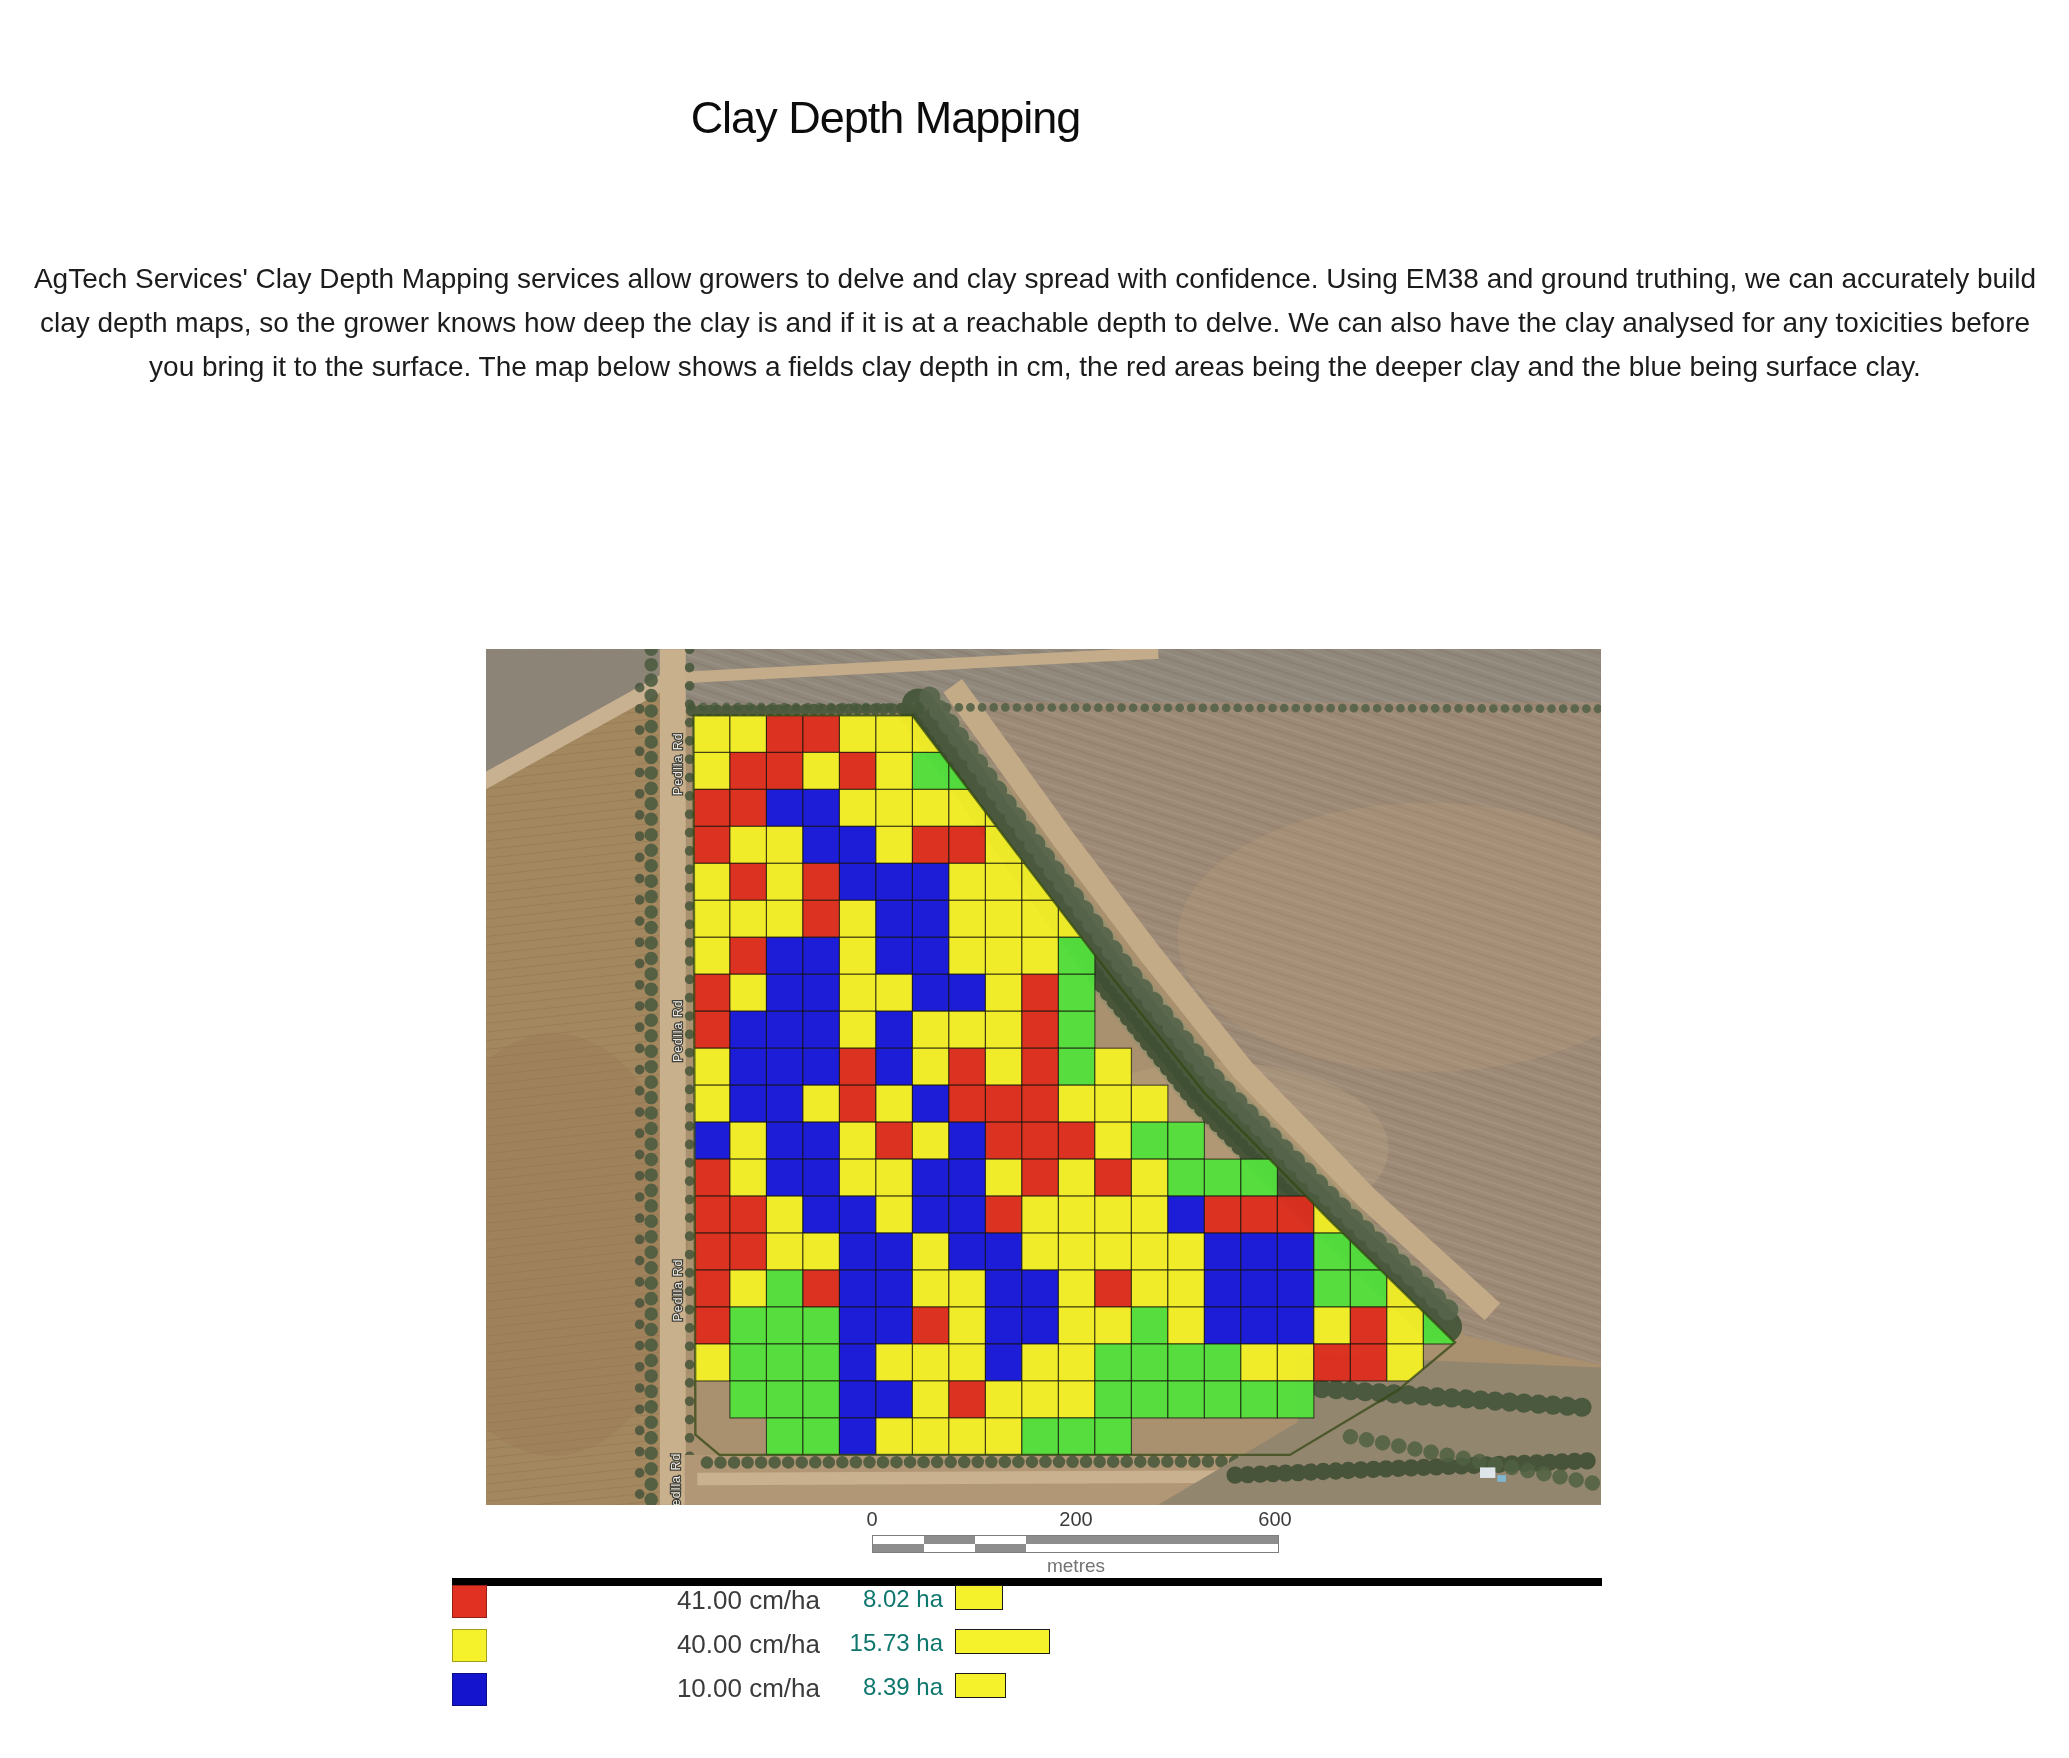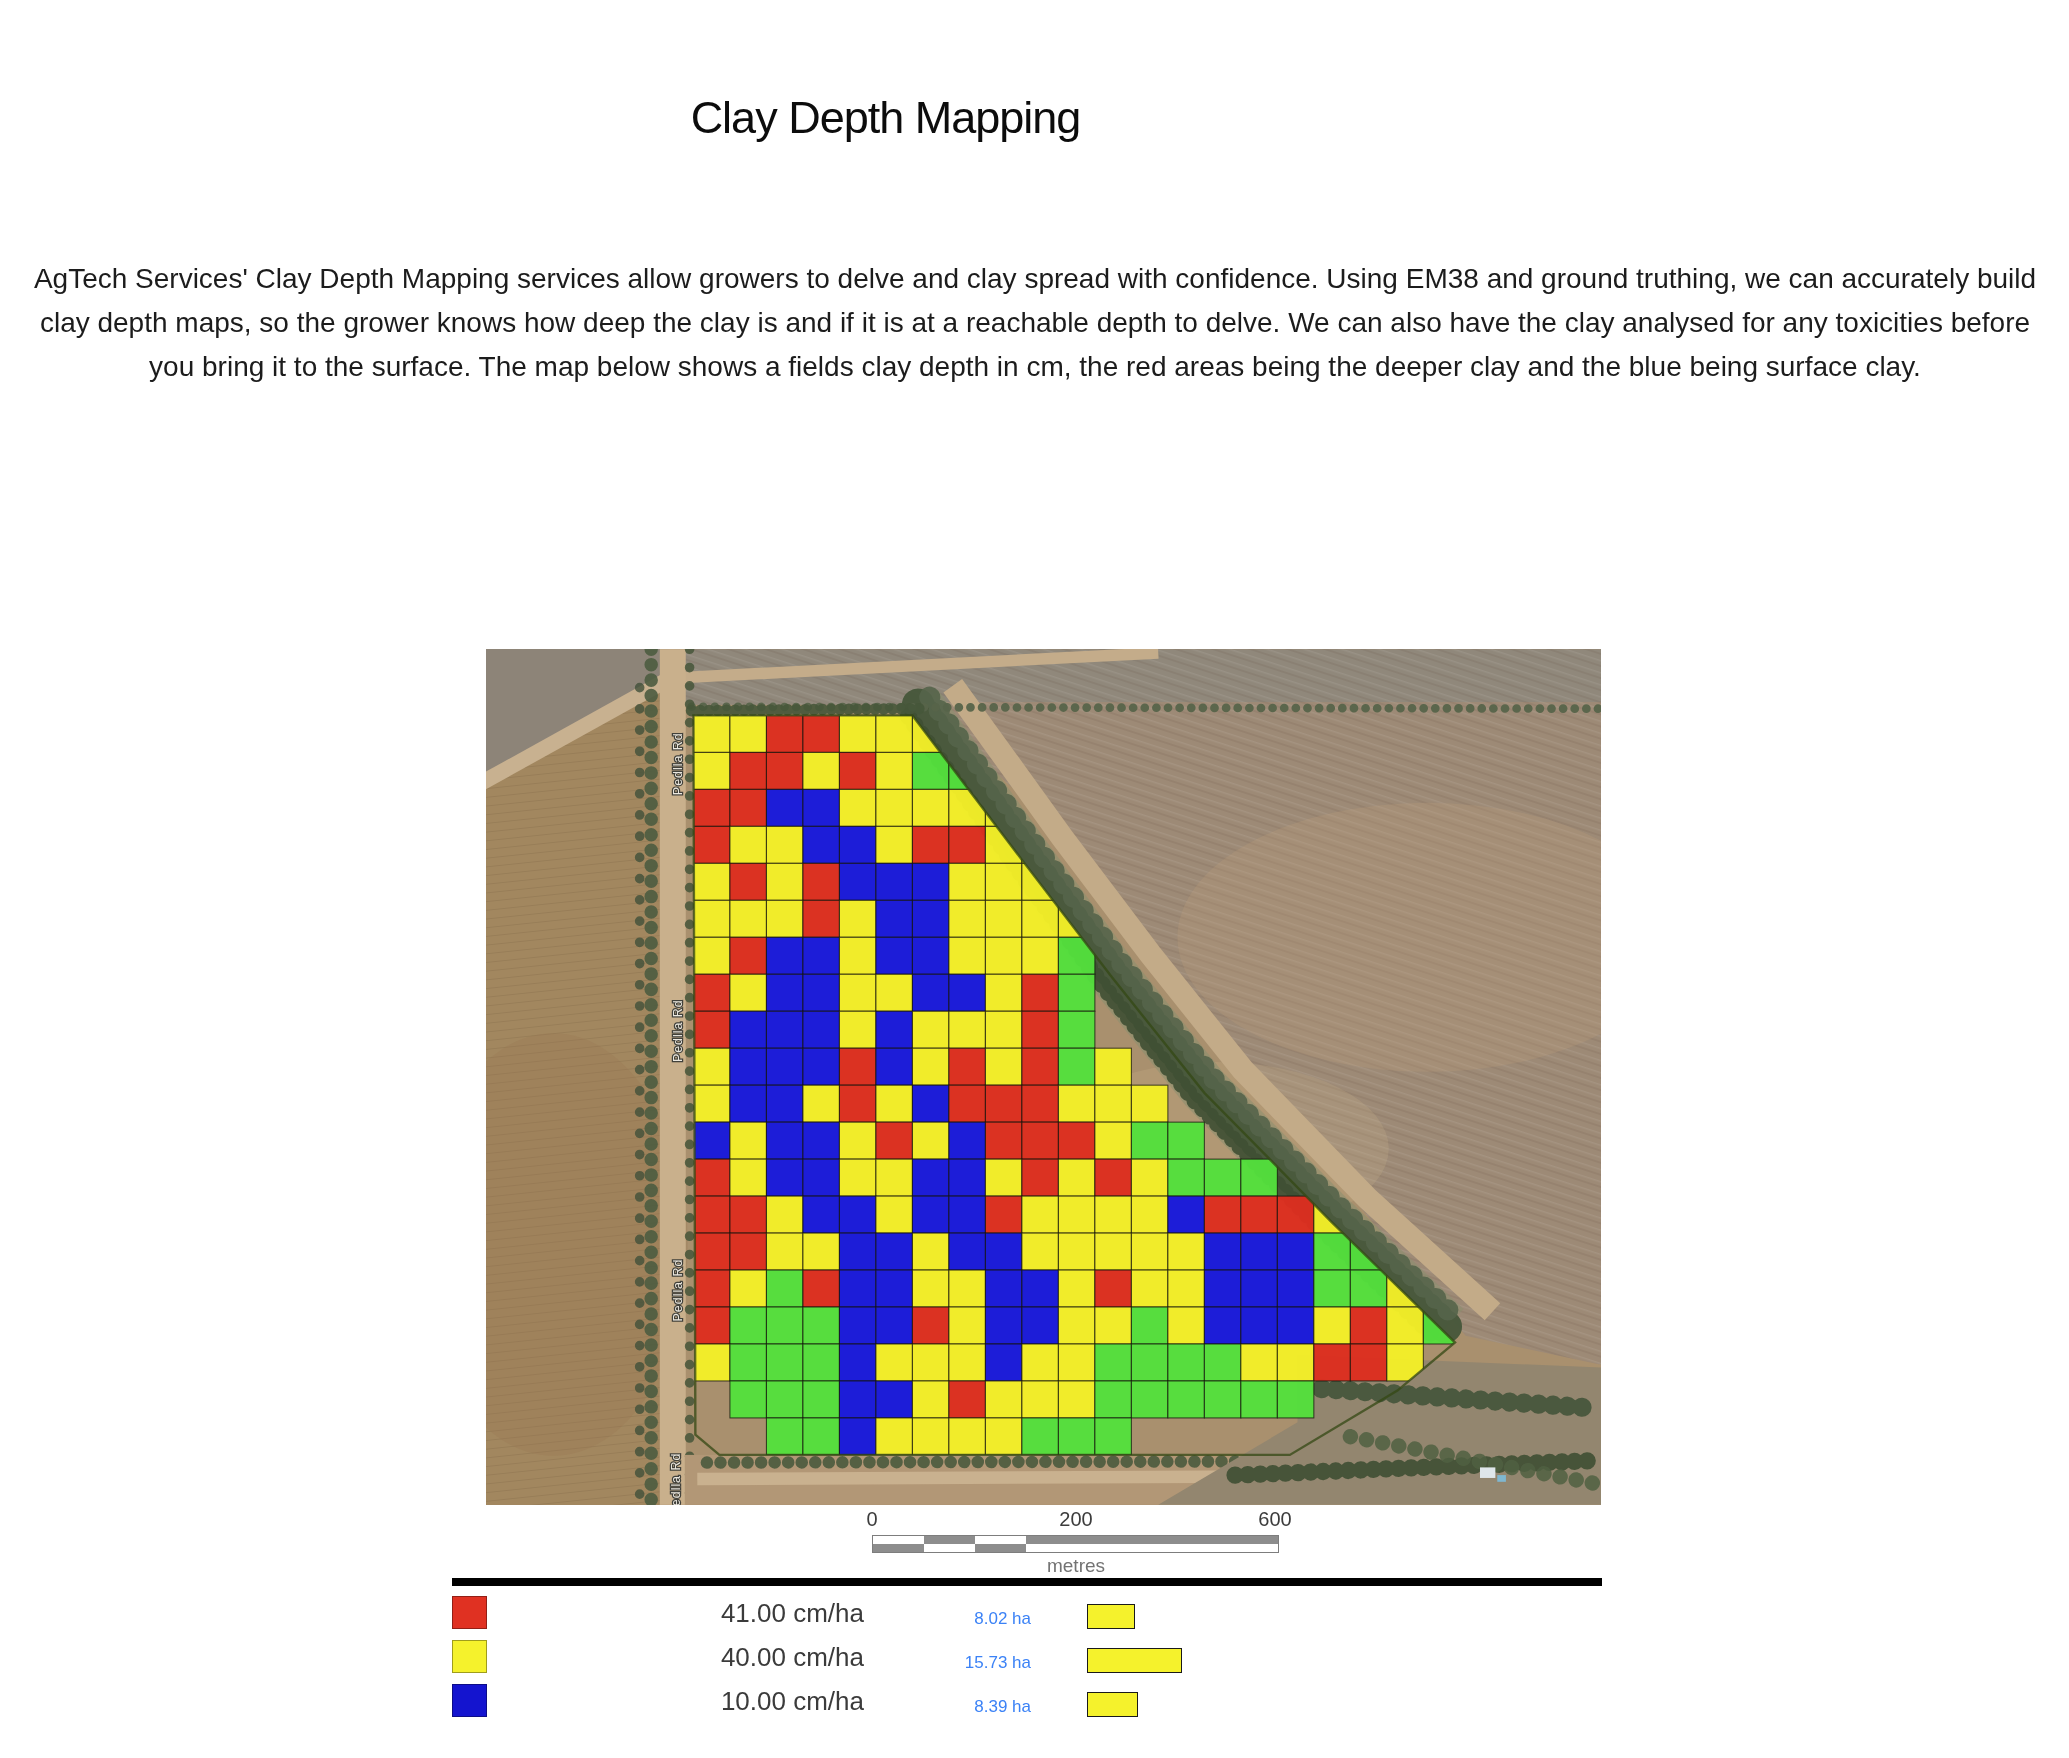--- a/index.html
+++ b/index.html
@@ -23,24 +23,24 @@
   .scale-num{position:absolute;top:1508px;transform:translateX(-50%);
     font-size:20px;color:#3c3c3c;}
   .scale-unit{position:absolute;top:1555px;left:1076px;transform:translateX(-50%);
     font-size:19px;color:#737373;}
 
   .separator{position:absolute;left:452px;top:1578px;width:1150px;height:7.7px;
     background:#000;}
 
   
   .legend{position:absolute;left:452px;top:1585px;width:769px;}
-  .lrow{display:flex;align-items:flex-end;height:44px;gap:44px;}
+  .lrow{display:flex;align-items:flex-start;height:44px;}
   .swatch{width:35px;height:33px;border:1px solid rgba(0,0,0,.35);box-sizing:border-box;}
   .lrate{width:333px;text-align:right;font-size:26px;color:#3b3b3b;}
-  .larea{width:123px;text-align:right;font-size:17px;color:#3b82f6;}
+  .larea{width:123px;text-align:right;font-size:24px;color:#0f766e;}
   .lbar{height:25px;background:#f5f22c;border:1.9px solid #1a1a1a;box-sizing:border-box;
     margin-left:11.5px;}
 
   svg text.roadlbl{font-family:"Liberation Sans",sans-serif;font-size:13px;
     fill:#ece8df;stroke:#41413b;stroke-width:2.5px;paint-order:stroke;letter-spacing:1px;}
 </style>
 </head>
 <body>
 
 <h1 class="page-title">Clay Depth Mapping</h1>

